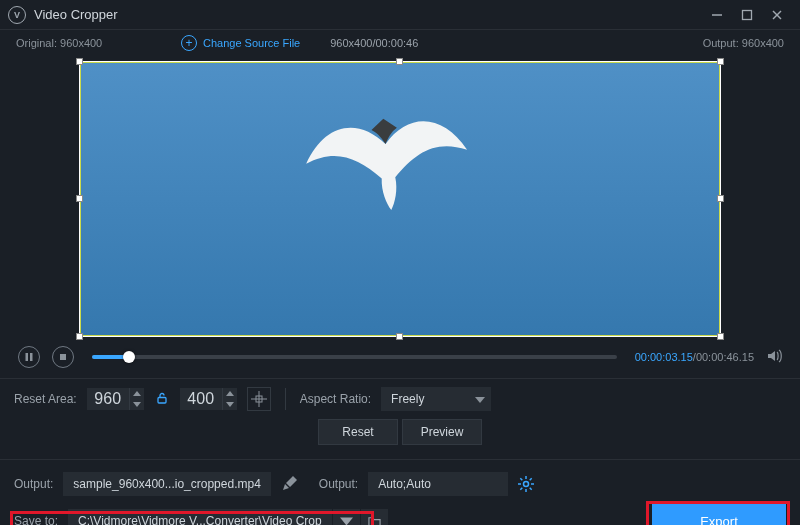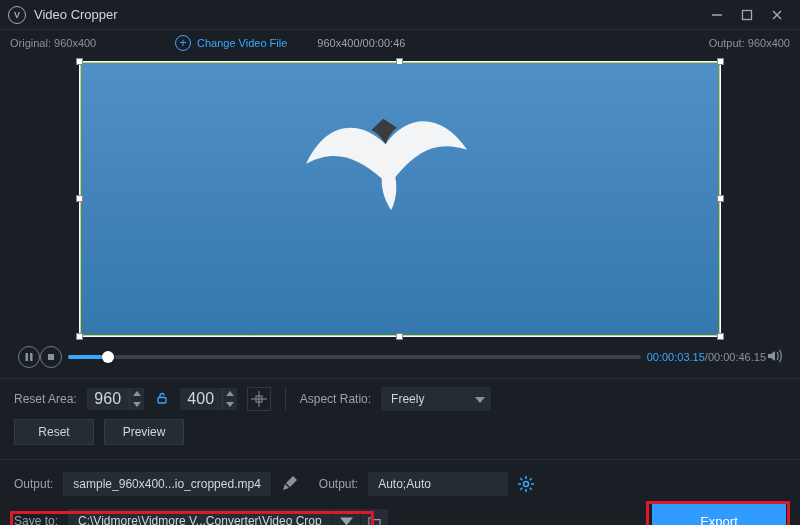--- a/index.html
+++ b/index.html
@@ -7,21 +7,21 @@
 
   
   .titlebar { height: 30px; display: flex; align-items: center; padding: 0 8px; background: #1a1f26; border-bottom: 1px solid #2a2f36; }
   .titlebar .app-icon { width: 18px; height: 18px; border: 1.5px solid #a0a8b0; border-radius: 50%; display: flex; align-items: center; justify-content: center; font-size: 9px; font-weight: bold; color:#a0a8b0; }
   .titlebar .title { margin-left: 8px; font-size: 13px; color: #d0d6dc; }
   .titlebar .spacer { flex: 1; }
   .titlebar .win-btn { width: 30px; height: 28px; display: flex; align-items: center; justify-content: center; color: #a0a8b0; }
   .titlebar .win-btn svg { width: 12px; height: 12px; }
 
   
-  .inforow { height: 26px; display: flex; align-items: center; padding: 0 10px; font-size: 11px; color: #8a929a; }
+  .inforow { height: 26px; display: flex; align-items: center; padding: 0 16px; font-size: 11px; color: #8a929a; }
   .inforow .change-src { display: flex; align-items: center; color: #3aa7ff; gap: 6px; cursor: pointer; }
   .change-src .plus-circle { width: 16px; height: 16px; border: 1.5px solid #3aa7ff; border-radius: 50%; display:flex; align-items:center; justify-content:center; font-size:12px; line-height:1; }
   .inforow .filechunk { margin-left: 30px; color: #9aa2aa; }
   .inforow .right { margin-left: auto; }
   .inforow .left { min-width: 165px; }
 
   
   .preview-wrap { position: relative; margin: 6px auto 0; width: 640px; height: 274px; }
   .preview-canvas { position:absolute; inset:0; background:#3a7fb5; overflow:hidden; }
   
@@ -30,21 +30,21 @@
   .bird svg { width: 170px; height: auto; display:block; }
   .bird2 { position:absolute; left:34%; top:78%; transform:translate(-50%,-50%) rotate(10deg) scale(0.55); opacity:.9;}
   .crop-border { position:absolute; inset:0; border:1px solid #c9d94a; pointer-events:none; }
   .crop-border.outer { border-color:#fff; inset:-1px; }
   .handle { position:absolute; width:7px; height:7px; background:#fff; border:1px solid #888; }
   .h-tl{top:-4px;left:-4px;} .h-tm{top:-4px;left:50%;margin-left:-4px;} .h-tr{top:-4px;right:-4px;}
   .h-ml{top:50%;left:-4px;margin-top:-4px;} .h-mr{top:50%;right:-4px;margin-top:-4px;}
   .h-bl{bottom:-4px;left:-4px;} .h-bm{bottom:-4px;left:50%;margin-left:-4px;} .h-br{bottom:-4px;right:-4px;}
 
   
-  .playrow { display:flex; align-items:center; gap:0; padding: 10px 18px 6px; }
+  .playrow { display:flex; align-items:center; gap:12px; padding: 10px 18px 6px; }
   .circ-btn { width:22px; height:22px; border:1.5px solid #6f7882; border-radius:50%; display:flex; align-items:center; justify-content:center; color:#8a929a; }
   .circ-btn svg{width:10px;height:10px;}
   .timeline { position:relative; flex:1; height:4px; background:#3a4048; border-radius:2px; margin:0 6px; }
   .timeline .progress { position:absolute; left:0; top:0; bottom:0; width:7%; background:#3aa7ff; border-radius:2px; }
   .timeline .knob { position:absolute; top:50%; left:7%; width:12px; height:12px; background:#fff; border-radius:50%; transform:translate(-50%,-50%); box-shadow:0 0 3px rgba(0,0,0,.6); }
   .timecodes { font-size:11px; white-space:nowrap; }
   .timecodes .cur { color:#3aa7ff; }
   .timecodes .tot { color:#8a929a; }
   .vol-icon { color:#8a929a; }
   .vol-icon svg{width:16px;height:16px;}
@@ -60,21 +60,21 @@
   .spinbtns svg{width:8px;height:5px;color:#8a929a;}
   .lock { color:#3aa7ff; margin:0 2px; }
   .lock svg{width:12px;height:12px;}
   .centerbtn { width:24px; height:24px; display:flex; align-items:center; justify-content:center; border:1px solid #323941; color:#8a929a;}
   .centerbtn svg{width:16px;height:16px;}
   .sep { width:1px; height:22px; background:#323941; margin:0 4px; }
   .select { position:relative; background:#262c33; height:24px; min-width:110px; display:flex; align-items:center; padding:0 22px 0 10px; color:#cfd6dc; }
   .select .caret { position:absolute; right:6px; top:50%; transform:translateY(-50%); }
   .select .caret svg{width:10px;height:6px;color:#8a929a;}
 
-  .btnrow { display:flex; gap:10px; padding:0 14px 10px; }
+  .btnrow { display:flex; gap:4px; padding:0 14px 10px;justify-content:center; }
   .btn { min-width:80px; height:26px; background:#262c33; color:#cfd6dc; display:flex; align-items:center; justify-content:center; font-size:12px; border:1px solid #323941; }
 
   
   .outrow { display:flex; align-items:center; gap:10px; padding:4px 14px; font-size:12px; color:#9aa2aa; }
   .textfield { background:#262c33; height:24px; display:flex; align-items:center; padding:0 10px; color:#cfd6dc; min-width:170px; }
   .gear { color:#3aa7ff; display:flex; align-items:center; }
   .gear svg{width:16px;height:16px;}
   .savebox { display:flex; align-items:center; }
   .savebox .textfield { min-width:225px; }
   .iconbtn { width:28px; height:24px; background:#262c33; display:flex; align-items:center; justify-content:center; border-left:1px solid #1a1f26; color:#9aa2aa;}
@@ -110,21 +110,21 @@
     </div>
 </div>
 
 <div class="inforow">
   <div class="left">
     <span class="label">Original:</span>
     <span>960x400</span>
   </div>
   <div class="change-src">
     <span class="plus-circle">+</span>
-    <span>Change Video File</span>
+    <span>Change Source File</span>
   </div>
   <span class="filechunk">960x400/00:00:46</span>
   <div class="right">
     <span class="label">Output:</span>
     <span>960x400</span>
   </div>
 </div>
 
 <div class="preview-wrap">
   <div class="preview-canvas">

